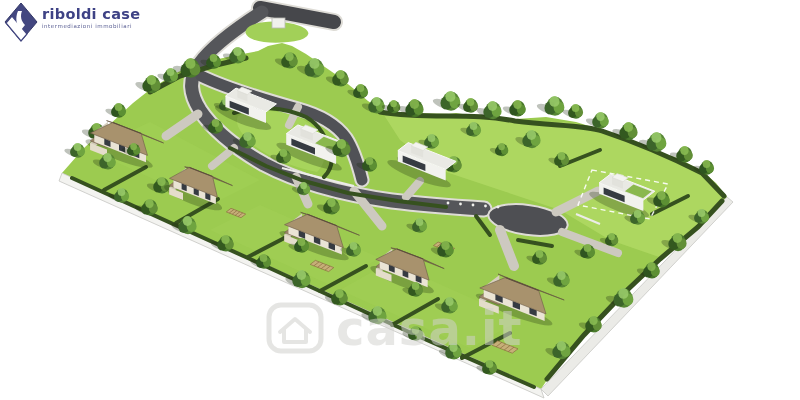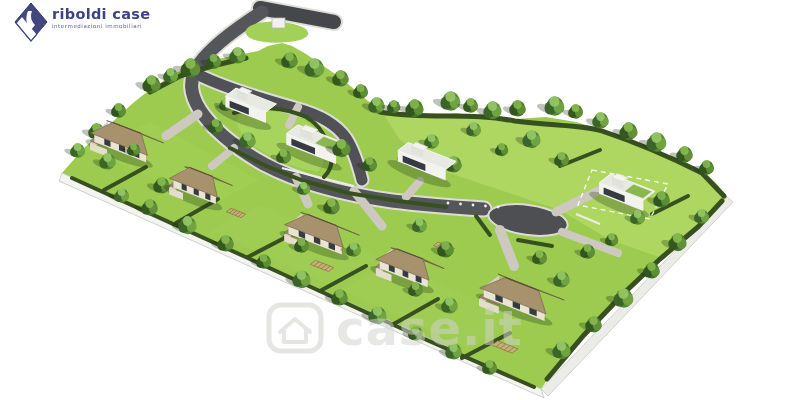--- a/index.html
+++ b/index.html
@@ -1,20 +1,20 @@
 <!DOCTYPE html>
 <html><head>
 <meta charset="utf-8">
 <style>
   html,body{margin:0;padding:0;background:#ffffff;}
   .stage{position:relative;width:800px;height:400px;background:#ffffff;overflow:hidden;
          font-family:"DejaVu Sans",sans-serif;}
   #scene-svg{position:absolute;left:0;top:0;width:800px;height:400px;}
   
-  .logo{position:absolute;left:14px;top:2px;display:flex;align-items:flex-start;gap:4px;z-index:3;}
+  .logo{position:absolute;left:4px;top:2px;display:flex;align-items:flex-start;gap:4px;z-index:3;}
   .logo-icon{flex:0 0 auto;}
   .logo-text{padding-top:5px;}
   .brand{font-size:14.5px;font-weight:bold;color:#3e4285;letter-spacing:.3px;line-height:1.05;}
   .tagline{font-size:5.5px;color:#5a5f93;letter-spacing:.55px;margin-top:1px;}
   
   .watermark{position:absolute;left:266px;top:299px;height:58px;display:flex;align-items:center;
              gap:12px;opacity:.52;z-index:2;pointer-events:none;}
   .wm-text{font-size:48px;font-weight:bold;color:#d2d2ce;letter-spacing:1px;line-height:1;}
 </style>
 </head>
@@ -553,21 +553,21 @@
       <circle cx="473" cy="205" r="1.4" fill="#f0f0ec"></circle>
       <circle cx="485.5" cy="206" r="1.4" fill="#f0f0ec"></circle>
       <circle cx="498" cy="207" r="1.4" fill="#f0f0ec"></circle>
     </svg>
 
   <div class="watermark">
     <svg width="58" height="52" viewBox="0 0 58 52">
       <rect x="3" y="3" width="52" height="46" rx="12" fill="none" stroke="#cfcfcb" stroke-width="5"></rect>
       <path d="M14,30 L29,17 L44,30 M18,27 L18,40 L40,40 L40,27" fill="none" stroke="#cfcfcb" stroke-width="4" stroke-linejoin="round" stroke-linecap="round"></path>
     </svg>
-    <span class="wm-text">case.it</span>
+    <span class="wm-text">casa.it</span>
   </div>
 
   <div class="logo">
     <svg class="logo-icon" width="34" height="40" viewBox="0 0 34 40">
       <polygon points="17,1 33,20 17,39 1,20" fill="#434780" stroke="#343868" stroke-width="1"></polygon>
       <path d="M17,39 L2,21 L8,14 L23,32 Z" fill="#ffffff" stroke="#434780" stroke-width="1.2"></path>
       <path d="M14,9 C11,16 12,23 17,28 L21,23 C17,19 16,14 18,9 Z" fill="#ffffff"></path>
     </svg>
     <div class="logo-text">
       <div class="brand">riboldi case</div>

